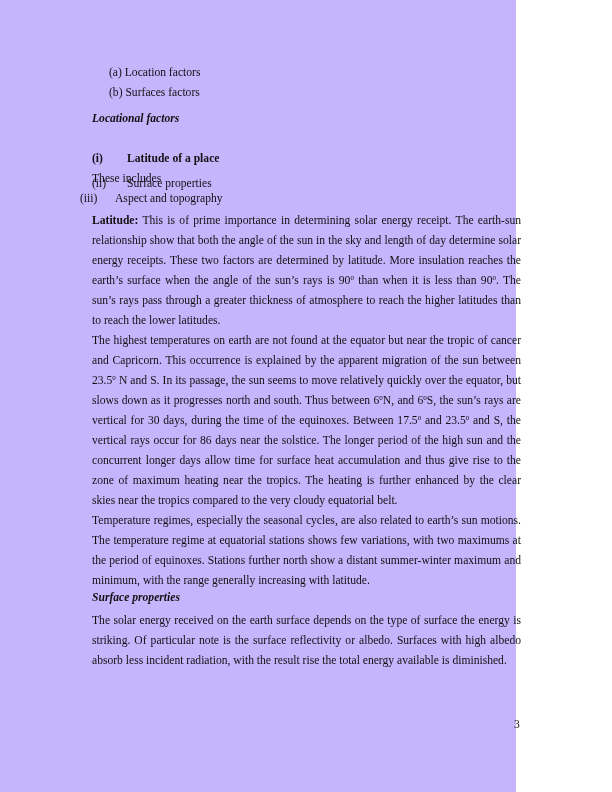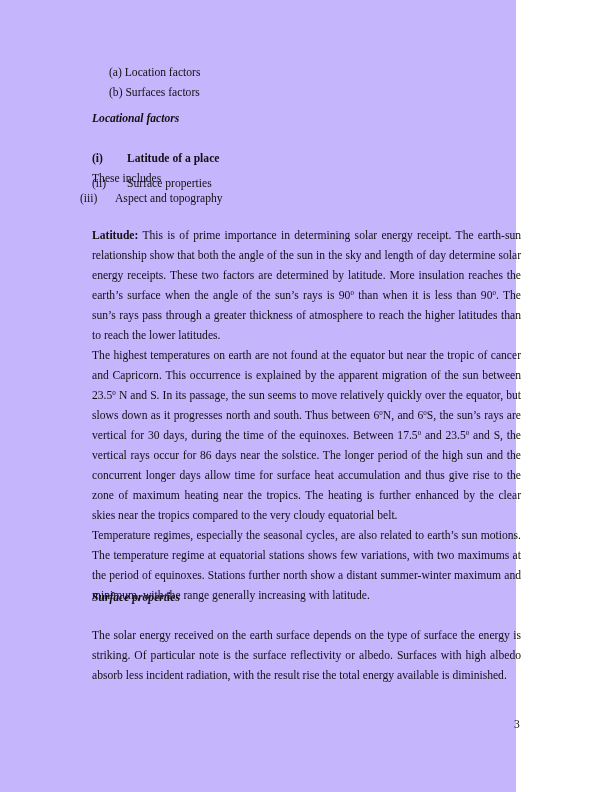--- a/index.html
+++ b/index.html
@@ -1,21 +1,21 @@
 <!DOCTYPE html>
 <html><head>
 <meta charset="utf-8">
 <style>
   html, body { margin: 0; padding: 0; background: #ffffff; }
   body { width: 612px; height: 792px; position: relative; overflow: hidden;
     font-family: "Liberation Serif", "DejaVu Serif", serif; color: #111; }
   .page { position: absolute; left: 0; top: 0; width: 516px; height: 792px; background: #c4b5fd; }
   .line { position: absolute; font-size: 11.6px; line-height: 14px; white-space: nowrap; }
   .just { position: absolute; left: 92px; width: 429px; font-size: 11.6px; line-height: 20px;
-    text-align: justify; margin-top: 15px; }
+    text-align: justify; }
   .just p { margin: 0; }
   .bi { font-weight: bold; font-style: italic; }
   .b { font-weight: bold; }
   sup { font-size: 7px; line-height: 0; vertical-align: 4px; }
   .num { display: inline-block; width: 35px; }
   .pagenum { position: absolute; left: 514px; top: 718px; font-size: 11.6px; }
 </style>
 </head>
 <body>
 

